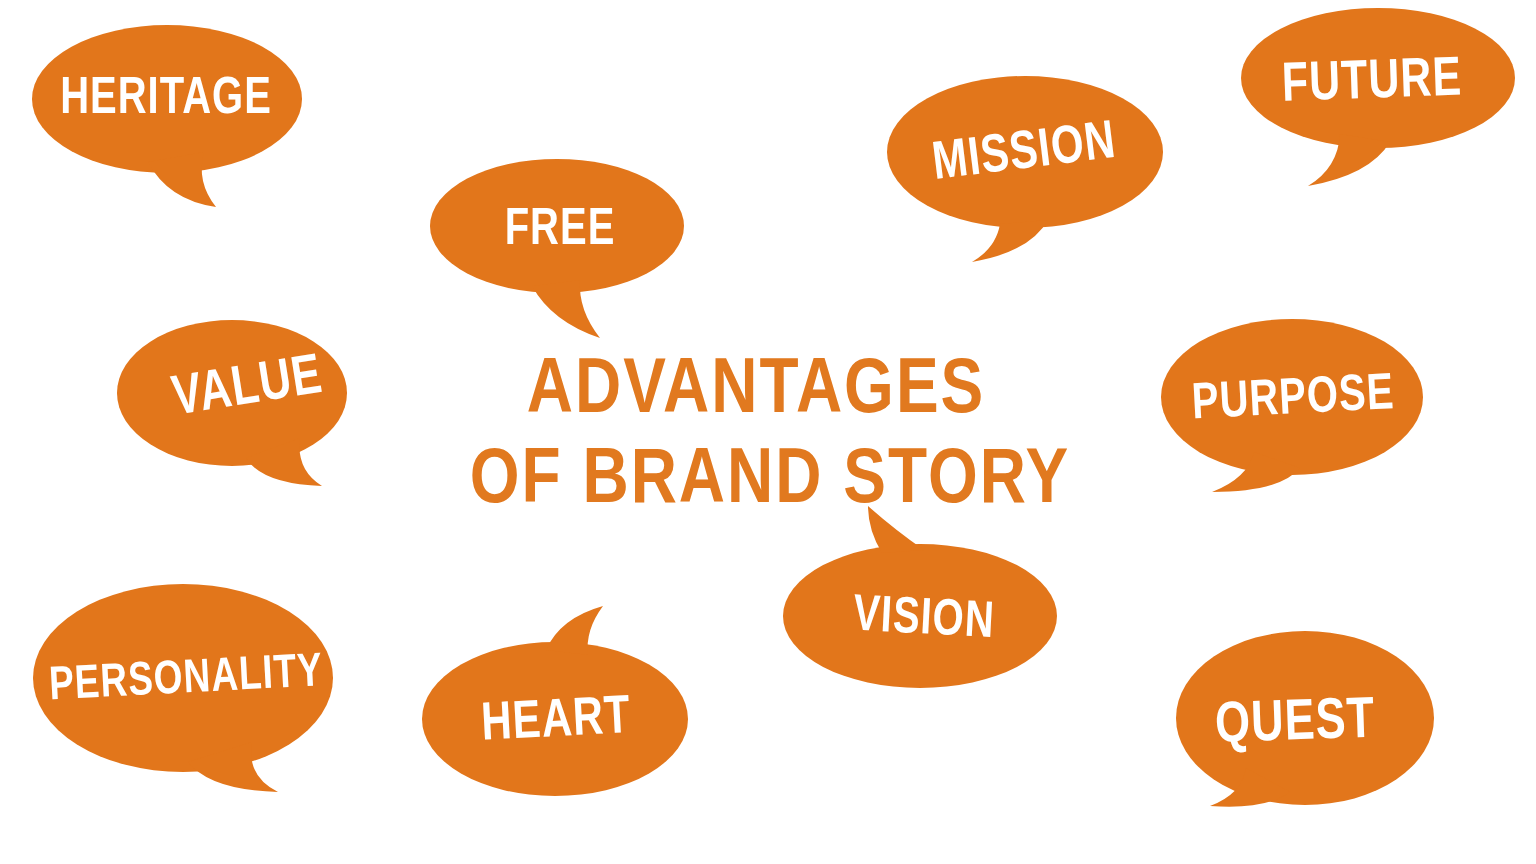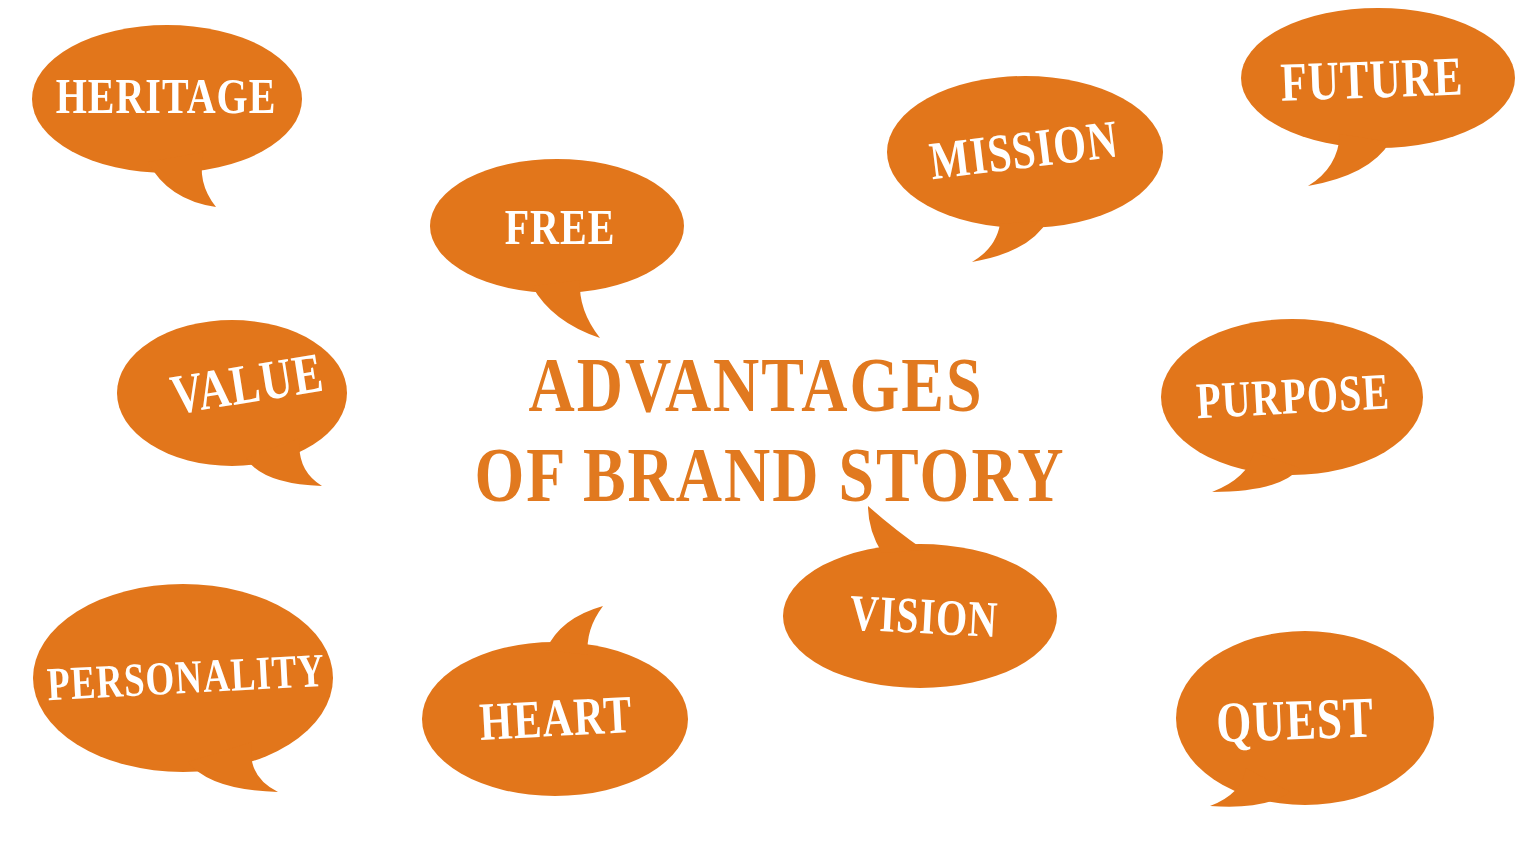--- a/index.html
+++ b/index.html
@@ -2,21 +2,21 @@
 <html><head>
 <meta charset="utf-8">
 <style>
   html, body { margin: 0; padding: 0; background: #ffffff; }
   .canvas {
     position: relative;
     width: 1536px;
     height: 864px;
     background: #ffffff;
     overflow: hidden;
-    font-family: Liberation Serif, serif;
+    font-family: Liberation Sans, sans-serif;
   }
   #shapes { position: absolute; left: 0; top: 0; width: 1536px; height: 864px; }
   .bubble-label {
     position: absolute;
     font-weight: bold;
     white-space: nowrap;
     letter-spacing: 1px;
     transform-origin: 50% 50%;
   }
   .title-block {

